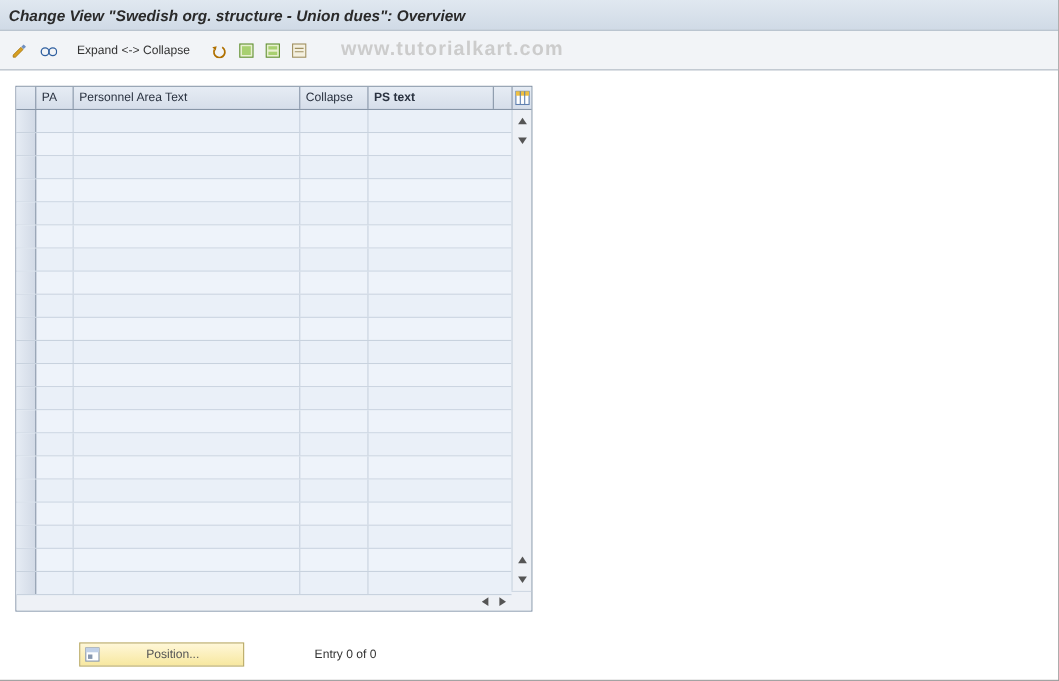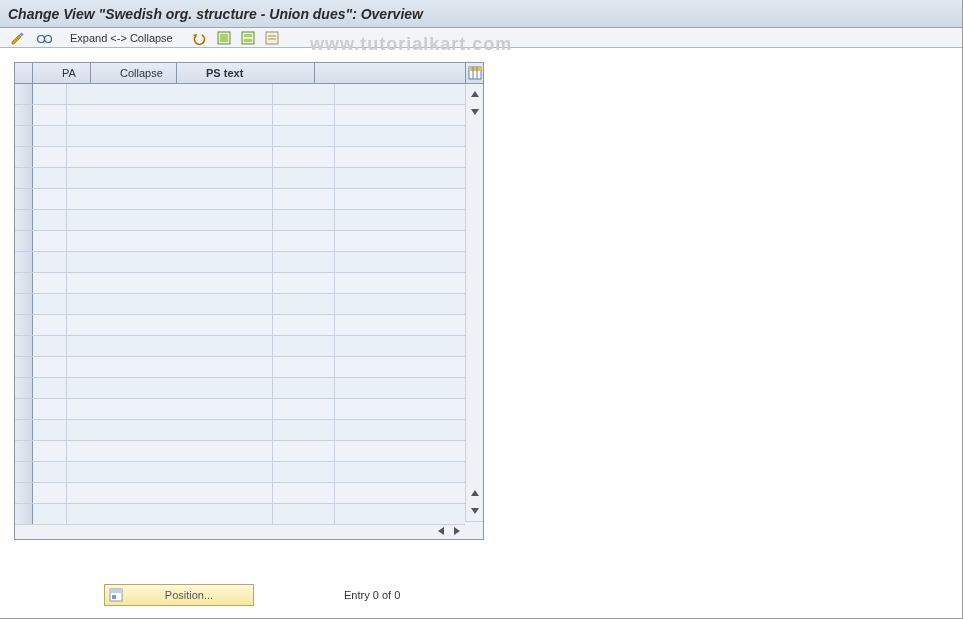--- a/index.html
+++ b/index.html
@@ -24,21 +24,21 @@
     }
     .title-bar span {
       font-style: italic;
       font-weight: bold;
       font-size: 14px;
       color: #2a2a2a;
     }
     .toolbar {
       background: #f2f4f7;
       border-bottom: 1px solid #b0b8c2;
-      height: 20px;
+      height: 36px;
       display: flex;
       align-items: center;
       padding: 0 6px;
       gap: 2px;
     }
     .tb-btn {
       height: 20px;
       min-width: 20px;
       display: flex;
       align-items: center;
@@ -80,21 +80,20 @@
       width: 470px;
       border: 1px solid #8896a8;
       background: #e8eef6;
       position: relative;
     }
     .grid-header-row {
       display: flex;
       background: linear-gradient(#e6ecf4, #d6deea);
       border-bottom: 1px solid #8896a8;
       height: 21px;
-      gap: 24px;
     }
     .row-handle-head {
       width: 18px;
       border-right: 1px solid #8896a8;
       background: linear-gradient(#e6ecf4, #d6deea);
     }
     .col-head {
       border-right: 1px solid #8896a8;
       display: flex;
       align-items: center;
@@ -171,35 +170,35 @@
     .h-track { width: 60px; height: 10px; margin: 0 2px; }
 
     
     .footer {
       position: absolute;
       bottom: 12px;
       left: 0;
       right: 0;
       display: flex;
       align-items: center;
-      padding-left: 104px;
+      padding-left: 72px;
     }
     .pos-btn {
       width: 150px;
       height: 22px;
       background: linear-gradient(#fff7d8, #f7e8a0);
       border: 1px solid #b8a860;
       display: flex;
       align-items: center;
       cursor: pointer;
       padding: 0 4px;
       gap: 6px;
     }
     .pos-btn .lbl { flex: 1; text-align: center; color: #555; }
-    .entry-text { margin-left: 90px; color: #333; font-size: 11px; }
+    .entry-text { margin-left: 64px; color: #333; font-size: 11px; }
 
     svg { display: block; }
   </style>
 </head>
 <body>
 
 <div class="title-bar">
   <span>Change View "Swedish org. structure - Union dues": Overview</span>
 </div>
 
@@ -250,20 +249,21 @@
   </div>
 </div>
 
 <div class="watermark">www.tutorialkart.com</div>
 
 <div class="main-area">
   <div class="grid-wrap">
     <div class="grid-header-row">
       <div class="row-handle-head"></div>
       <div class="col-head col-pa">PA</div>
+      <div class="col-head col-pat">Personnel Area Text</div>
       <div class="col-head col-psa">Collapse</div>
       <div class="col-head col-pst">PS text</div>
       <div class="col-cfg">
         <svg width="14" height="14">
             <rect x="1" y="1" width="12" height="12" fill="#fff" stroke="#6080b0"></rect>
             <rect x="1" y="1" width="12" height="4" fill="#f0c040"></rect>
             <line x1="5" y1="1" x2="5" y2="13" stroke="#6080b0"></line>
             <line x1="9" y1="1" x2="9" y2="13" stroke="#6080b0"></line>
           </svg>
       </div>

